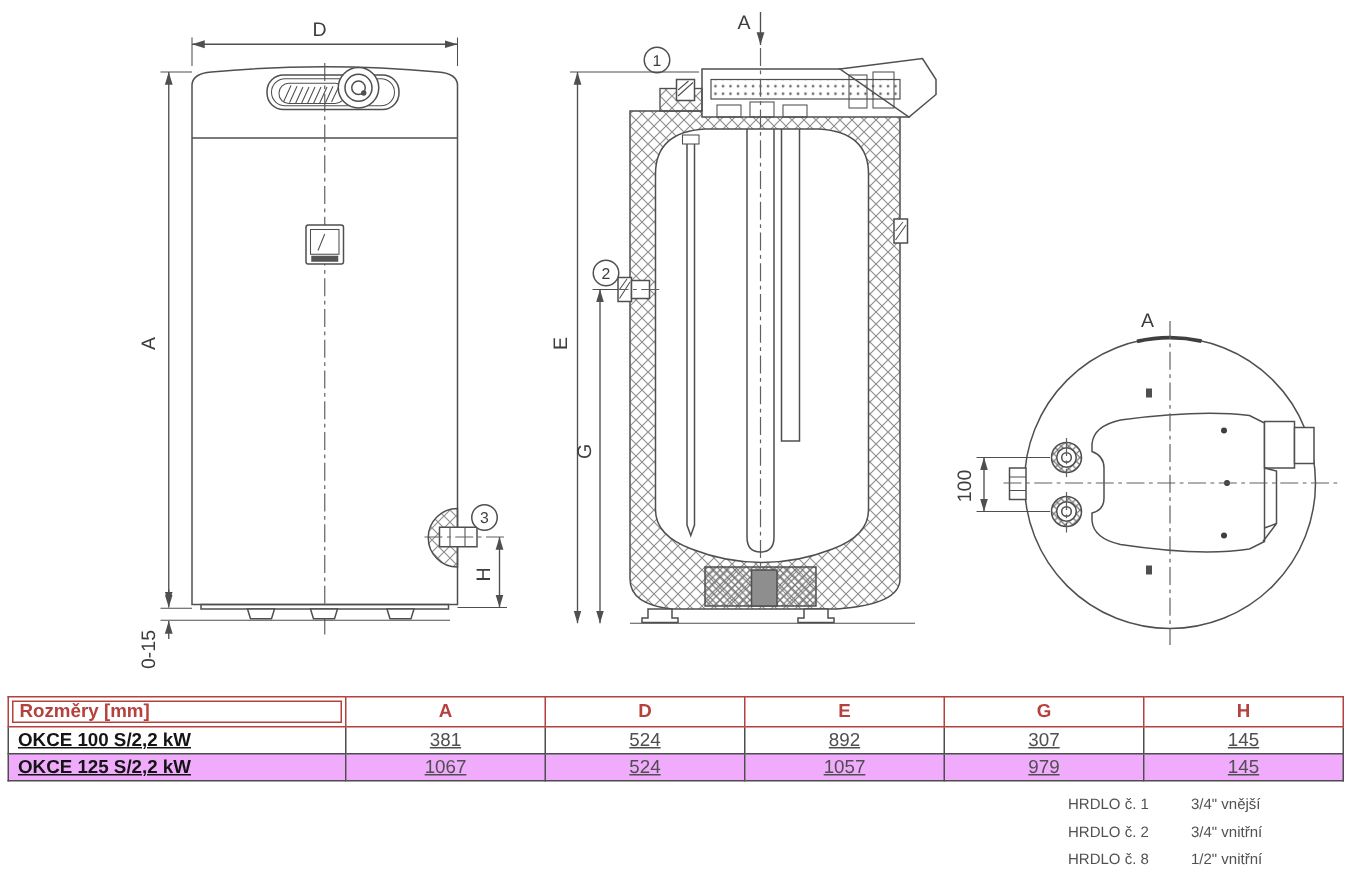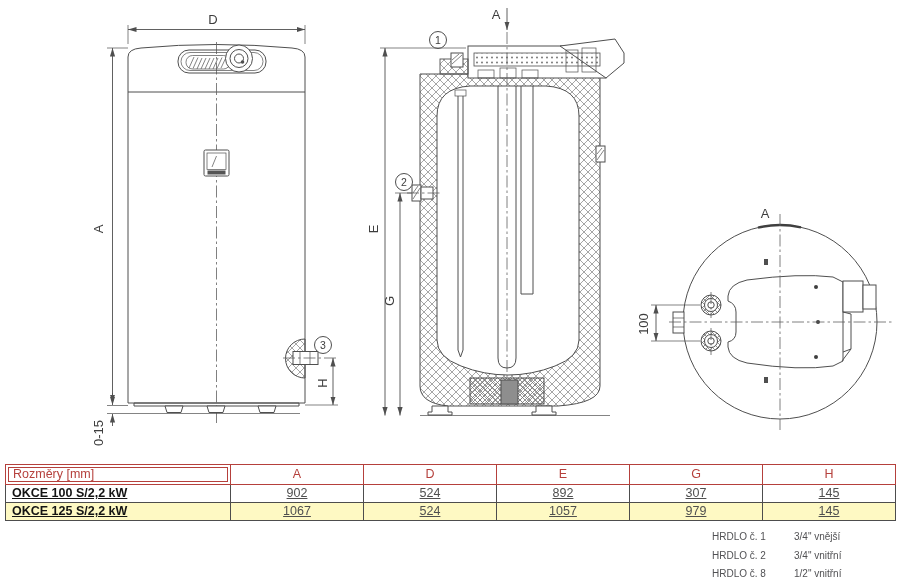--- a/index.html
+++ b/index.html
@@ -10,28 +10,28 @@
   .fw{fill:#ffffff;stroke:#4f4f4f;stroke-width:1;}
   .cl{stroke:#606060;stroke-width:.8;fill:none;stroke-dasharray:12 3 2.5 3;}
   .dl{stroke:#4f4f4f;stroke-width:.9;fill:none;}
   .thin{stroke:#4f4f4f;stroke-width:.7;fill:none;}
   .dim{font:13px "Liberation Sans",sans-serif;fill:#3d3d3d;text-anchor:middle;}
   .co{font:10.5px "Liberation Sans",sans-serif;fill:#3d3d3d;text-anchor:middle;}
   
   .tbl{position:absolute;left:5px;top:464px;width:890px;}
   .tbl table{border-collapse:collapse;width:100%;table-layout:fixed;}
   .tbl td{padding:0;height:17px;font-size:12.5px;vertical-align:middle;}
-  .tbl tr.hdr td{border:1.5px solid #b5403c;color:#b5403c;font-weight:normal;
+  .tbl tr.hdr td{border:1.5px solid #b5403c;color:#b5403c;font-weight:bold;
                  text-align:center;height:18px;}
   .tbl tr.hdr td.corner{text-align:left;}
   .cornerbox{display:block;margin:1.5px 2px;border:1.5px solid #b5403c;
              padding:0 4px;line-height:13.5px;font-size:12.5px;}
   .tbl tr.data td{border:1px solid #4d4d4d;color:#4f4f4f;text-align:center;text-decoration:underline;}
   .tbl tr.data td.model{color:#141414;font-weight:bold;text-align:left;padding-left:6px;}
-  .tbl tr.alt td{background:#fef9c3;}
+  .tbl tr.alt td{background:#f0abfc;}
   
   .notes{position:absolute;left:712px;top:528px;font-size:10px;color:#515154;
          line-height:18.5px;}
   .note-row{display:flex;}
   .note-label{width:82px;}
 </style>
 </head>
 <body>
 
 <div class="stage">
@@ -247,21 +247,21 @@
         <span class="cornerbox">Rozměry [mm]</span>
       </td>
       <td>A</td>
       <td>D</td>
       <td>E</td>
       <td>G</td>
       <td>H</td>
     </tr>
     <tr class="data">
       <td class="model">OKCE 100 S/2,2 kW</td>
-      <td>902</td>
+      <td>381</td>
       <td>524</td>
       <td>892</td>
       <td>307</td>
       <td>145</td>
     </tr>
     <tr class="data alt">
       <td class="model">OKCE 125 S/2,2 kW</td>
       <td>1067</td>
       <td>524</td>
       <td>1057</td>

